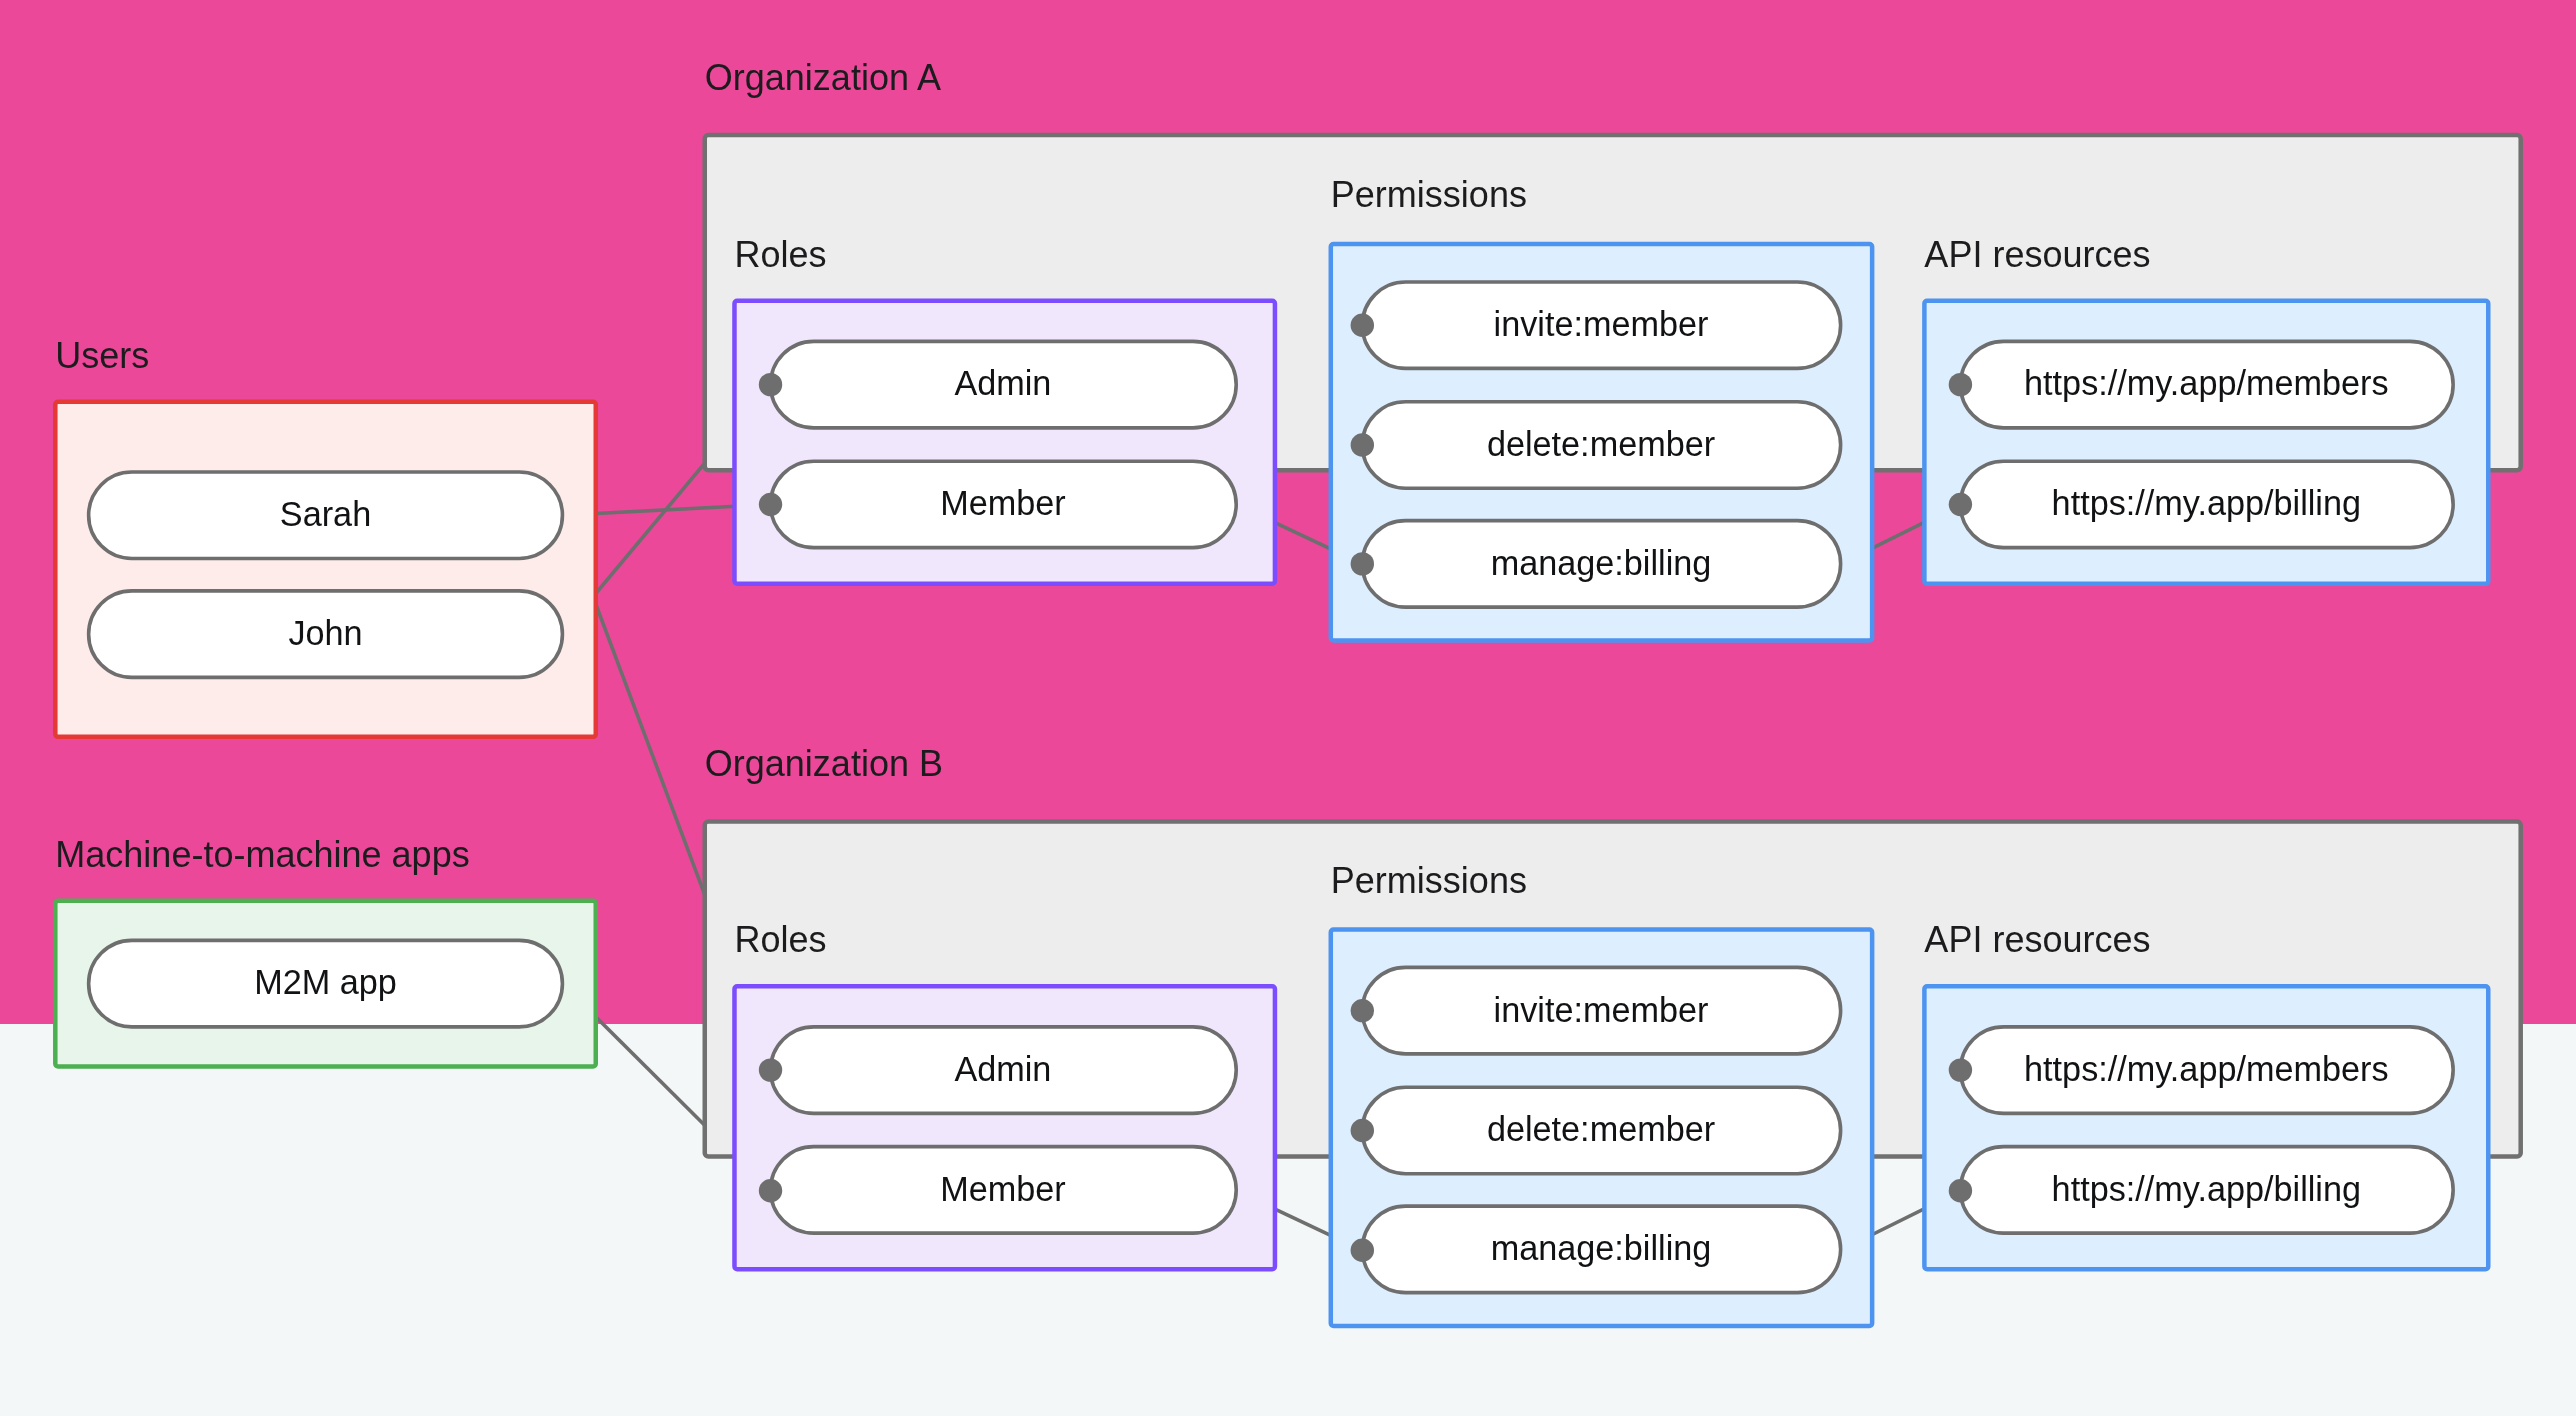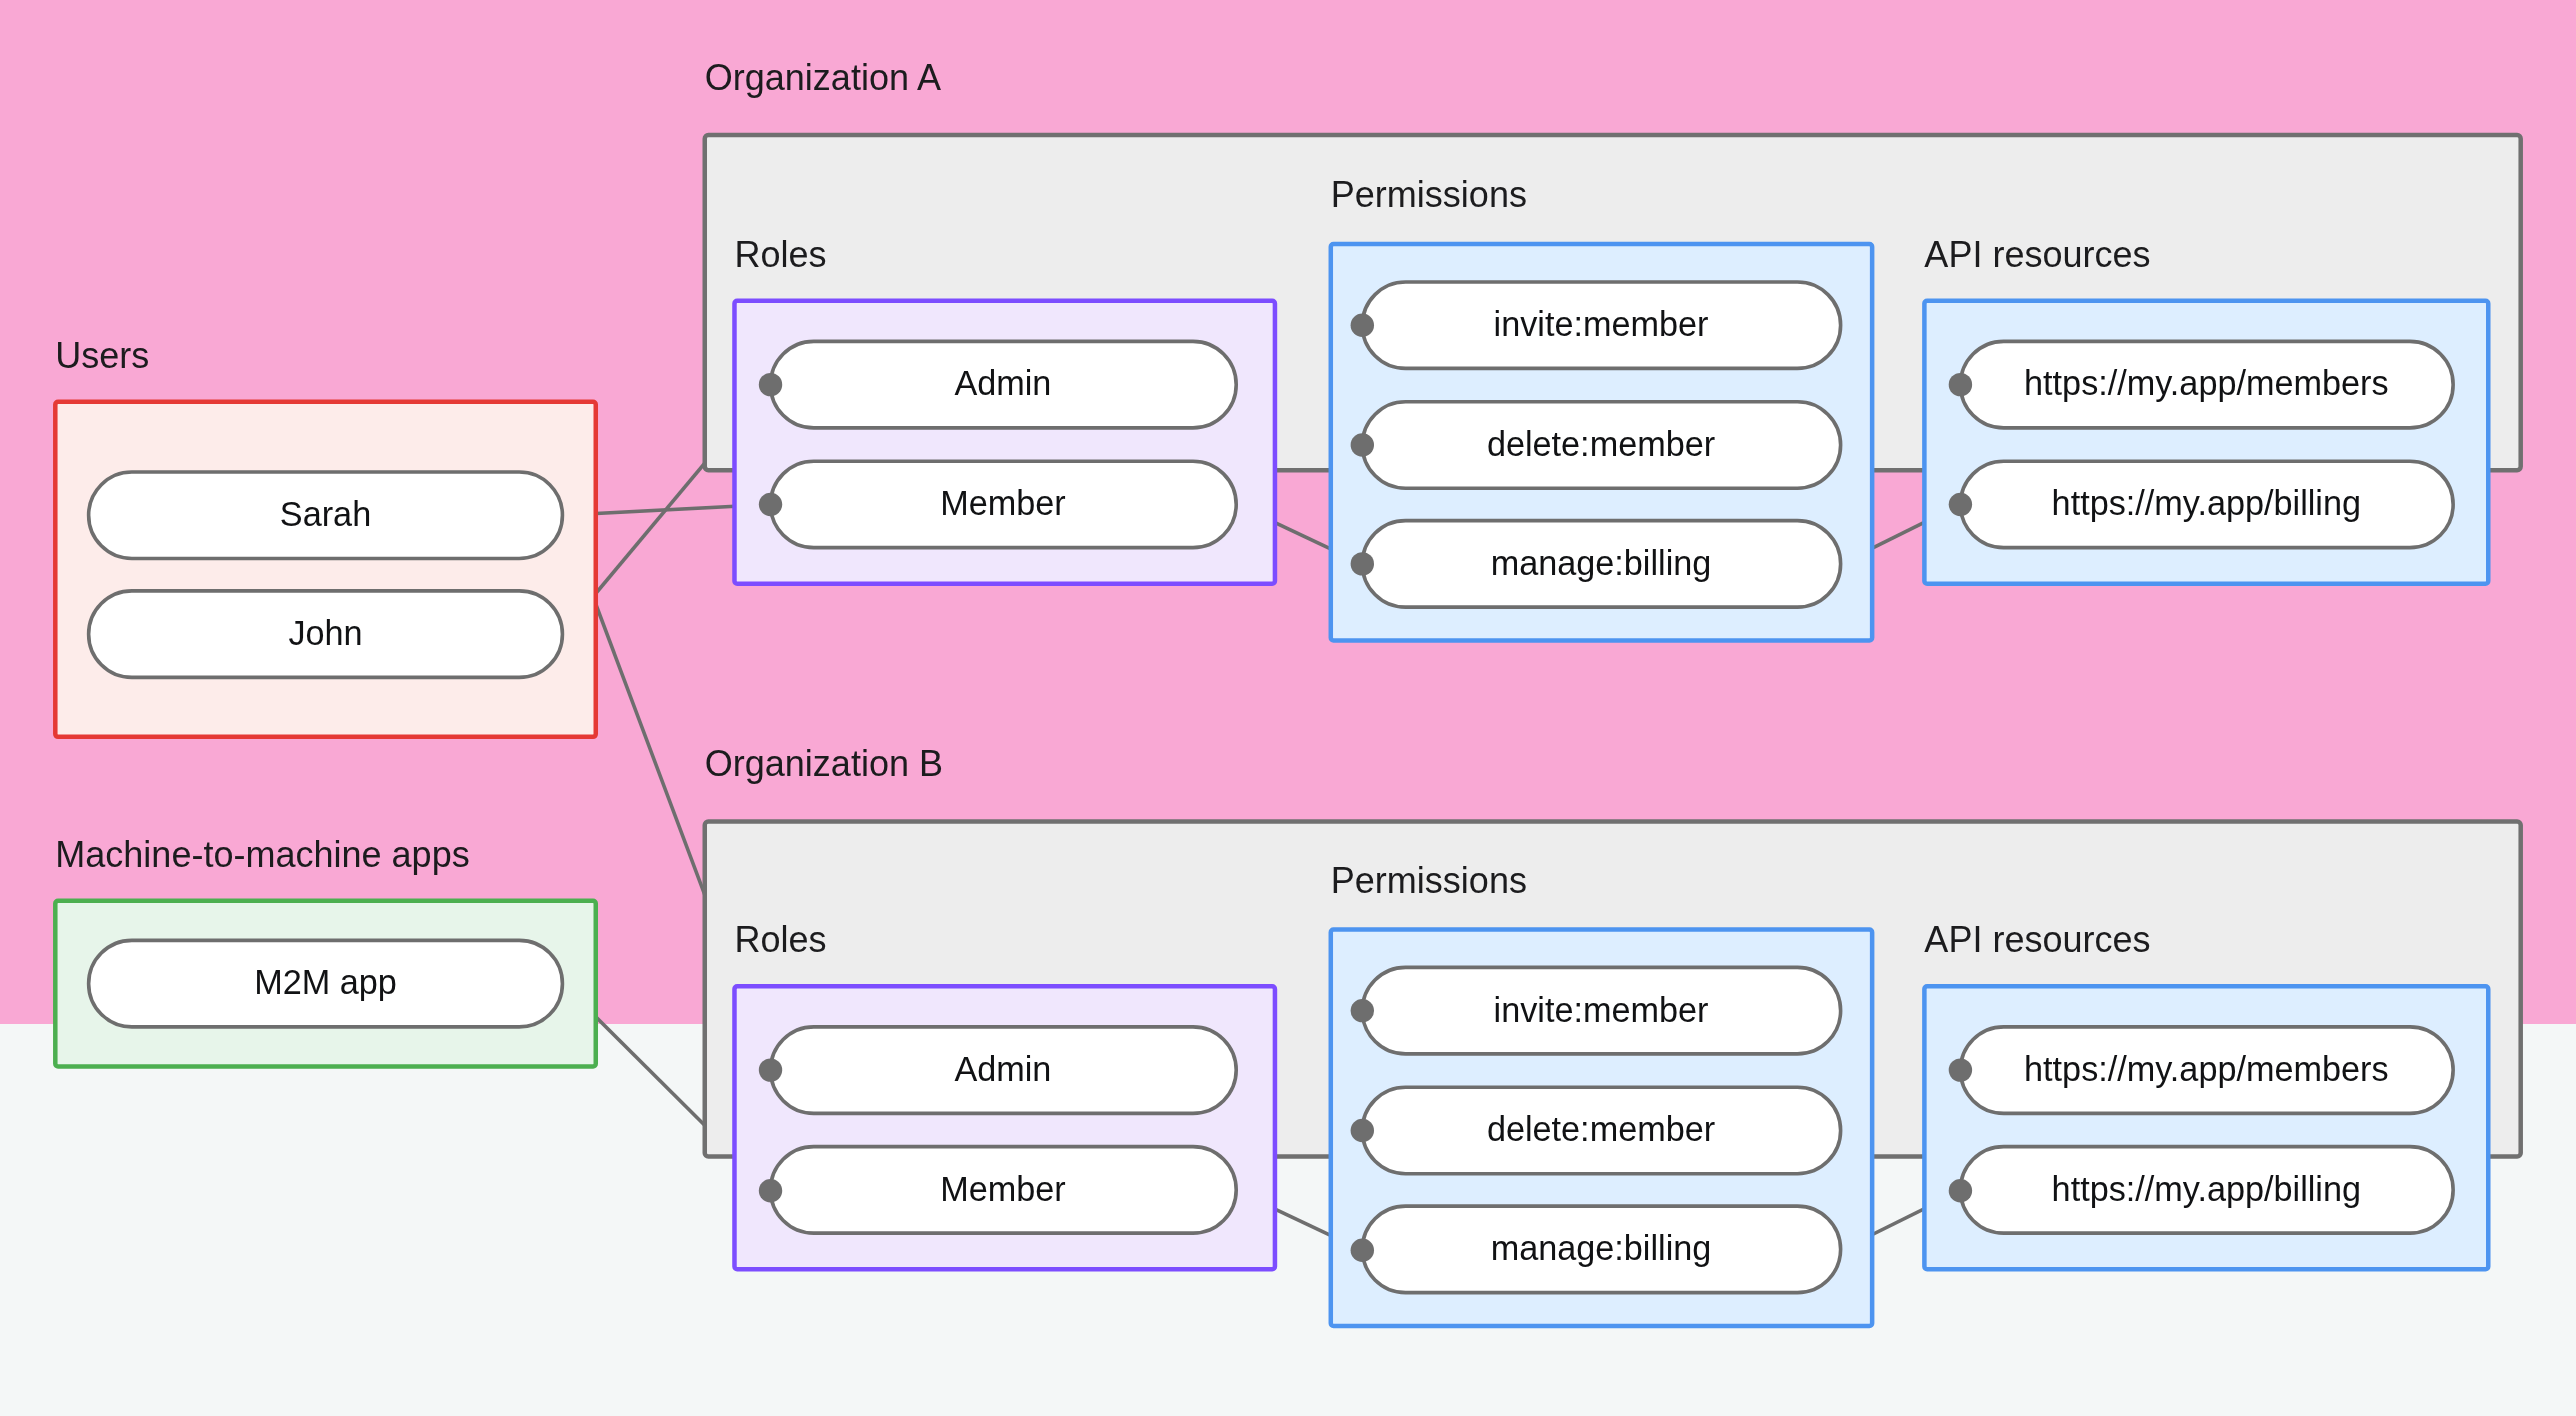--- a/index.html
+++ b/index.html
@@ -10,21 +10,21 @@
   body {
     width: 2576px;
     height: 1416px;
     overflow: hidden;
     font-family: "Liberation Sans", sans-serif;
   }
   #stage {
     position: relative;
     width: 2576px;
     height: 1024px;
-    background: #f9a8d4;
+    background: #ec4899;
   }
   svg#diagram {
     position: absolute;
     left: 0;
     top: 0;
     width: 2576px;
     height: 1416px;
   }
   .section-label {
     font-family: "Liberation Sans", sans-serif;

